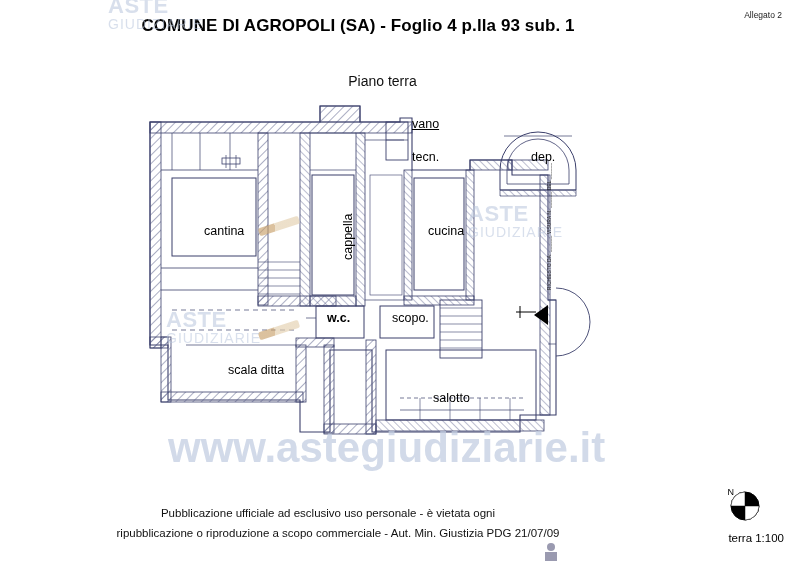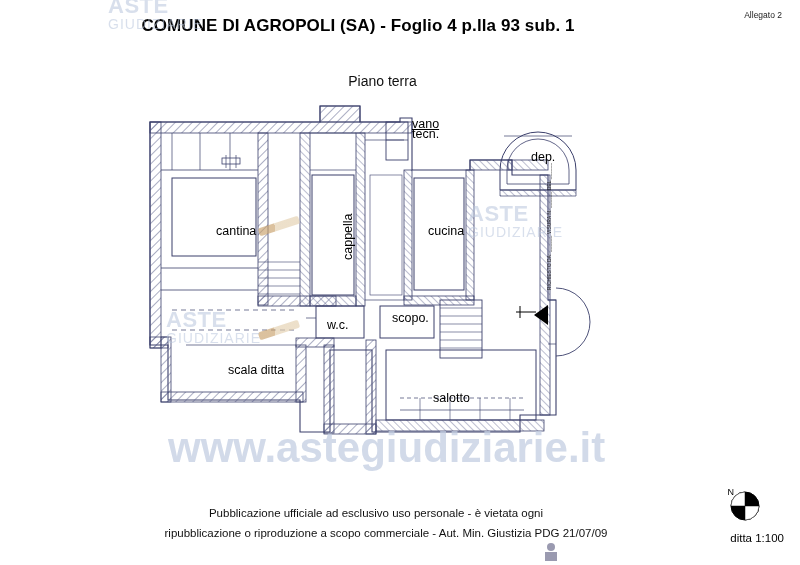--- a/index.html
+++ b/index.html
@@ -100,21 +100,20 @@
 
   
   .footer {
     position: absolute;
     left: 0; top: 503px;
     width: 656px;
     text-align: center;
     font-size: 11.5px;
     color: #111;
     line-height: 20px;
-    margin-left: 48px;
   }
   .footer .l2 { display: block; padding-left: 20px; }
   .scale {
     position: absolute;
     right: 16px; top: 532px;
     font-size: 11.5px;
   }
   .northlbl {
     position: absolute;
     right: 66px; top: 487px;
@@ -263,33 +262,33 @@
   <div class="wm wm2">
     <div class="wm-small">ASTE</div>
     <div class="wm-sub">GIUDIZIARIE</div>
   </div>
   <div class="wm wm3">
     <div class="wm-small">ASTE</div>
     <div class="wm-sub">GIUDIZIARIE</div>
   </div>
   <div class="wm wm-big">www.astegiudiziarie.it</div>
 
-  <div class="lbl" style="left:204px; top:224px;margin-left:12px;">cantina</div>
+  <div class="lbl" style="left:204px; top:224px;">cantina</div>
   <div class="lbl vert" style="left:341px; top:260px;">cappella</div>
   <div class="lbl" style="left:428px; top:224px;">cucina</div>
   <div class="lbl" style="left:531px; top:150px;">dep.</div>
   <div class="lbl" style="left:412px; top:117px;text-decoration:underline;">vano</div>
-  <div class="lbl" style="left:412px; top:127px;">tecn.</div>
-  <div class="lbl" style="left:327px; top:318px;">w.c.</div>
+  <div class="lbl" style="left:412px; top:150px;">tecn.</div>
+  <div class="lbl" style="left:327px; top:311px;font-weight:bold;">w.c.</div>
   <div class="lbl" style="left:392px; top:311px;">scopo.</div>
   <div class="lbl" style="left:433px; top:391px;">salotto</div>
   <div class="lbl" style="left:228px; top:363px;">scala ditta</div>
 
   <div class="sidetext">RICHIESTO DA: ______ VISURA N. ______ DEL ______</div>
 
   <div class="footer">
     <span>Pubblicazione ufficiale ad esclusivo uso personale - è vietata ogni</span>
     <span class="l2">ripubblicazione o riproduzione a scopo commerciale - Aut. Min. Giustizia PDG 21/07/09</span>
   </div>
   <div class="northlbl">N</div>
-  <div class="scale">ditta 1:100</div>
+  <div class="scale">terra 1:100</div>
 
 </div>
 
 </body></html>

